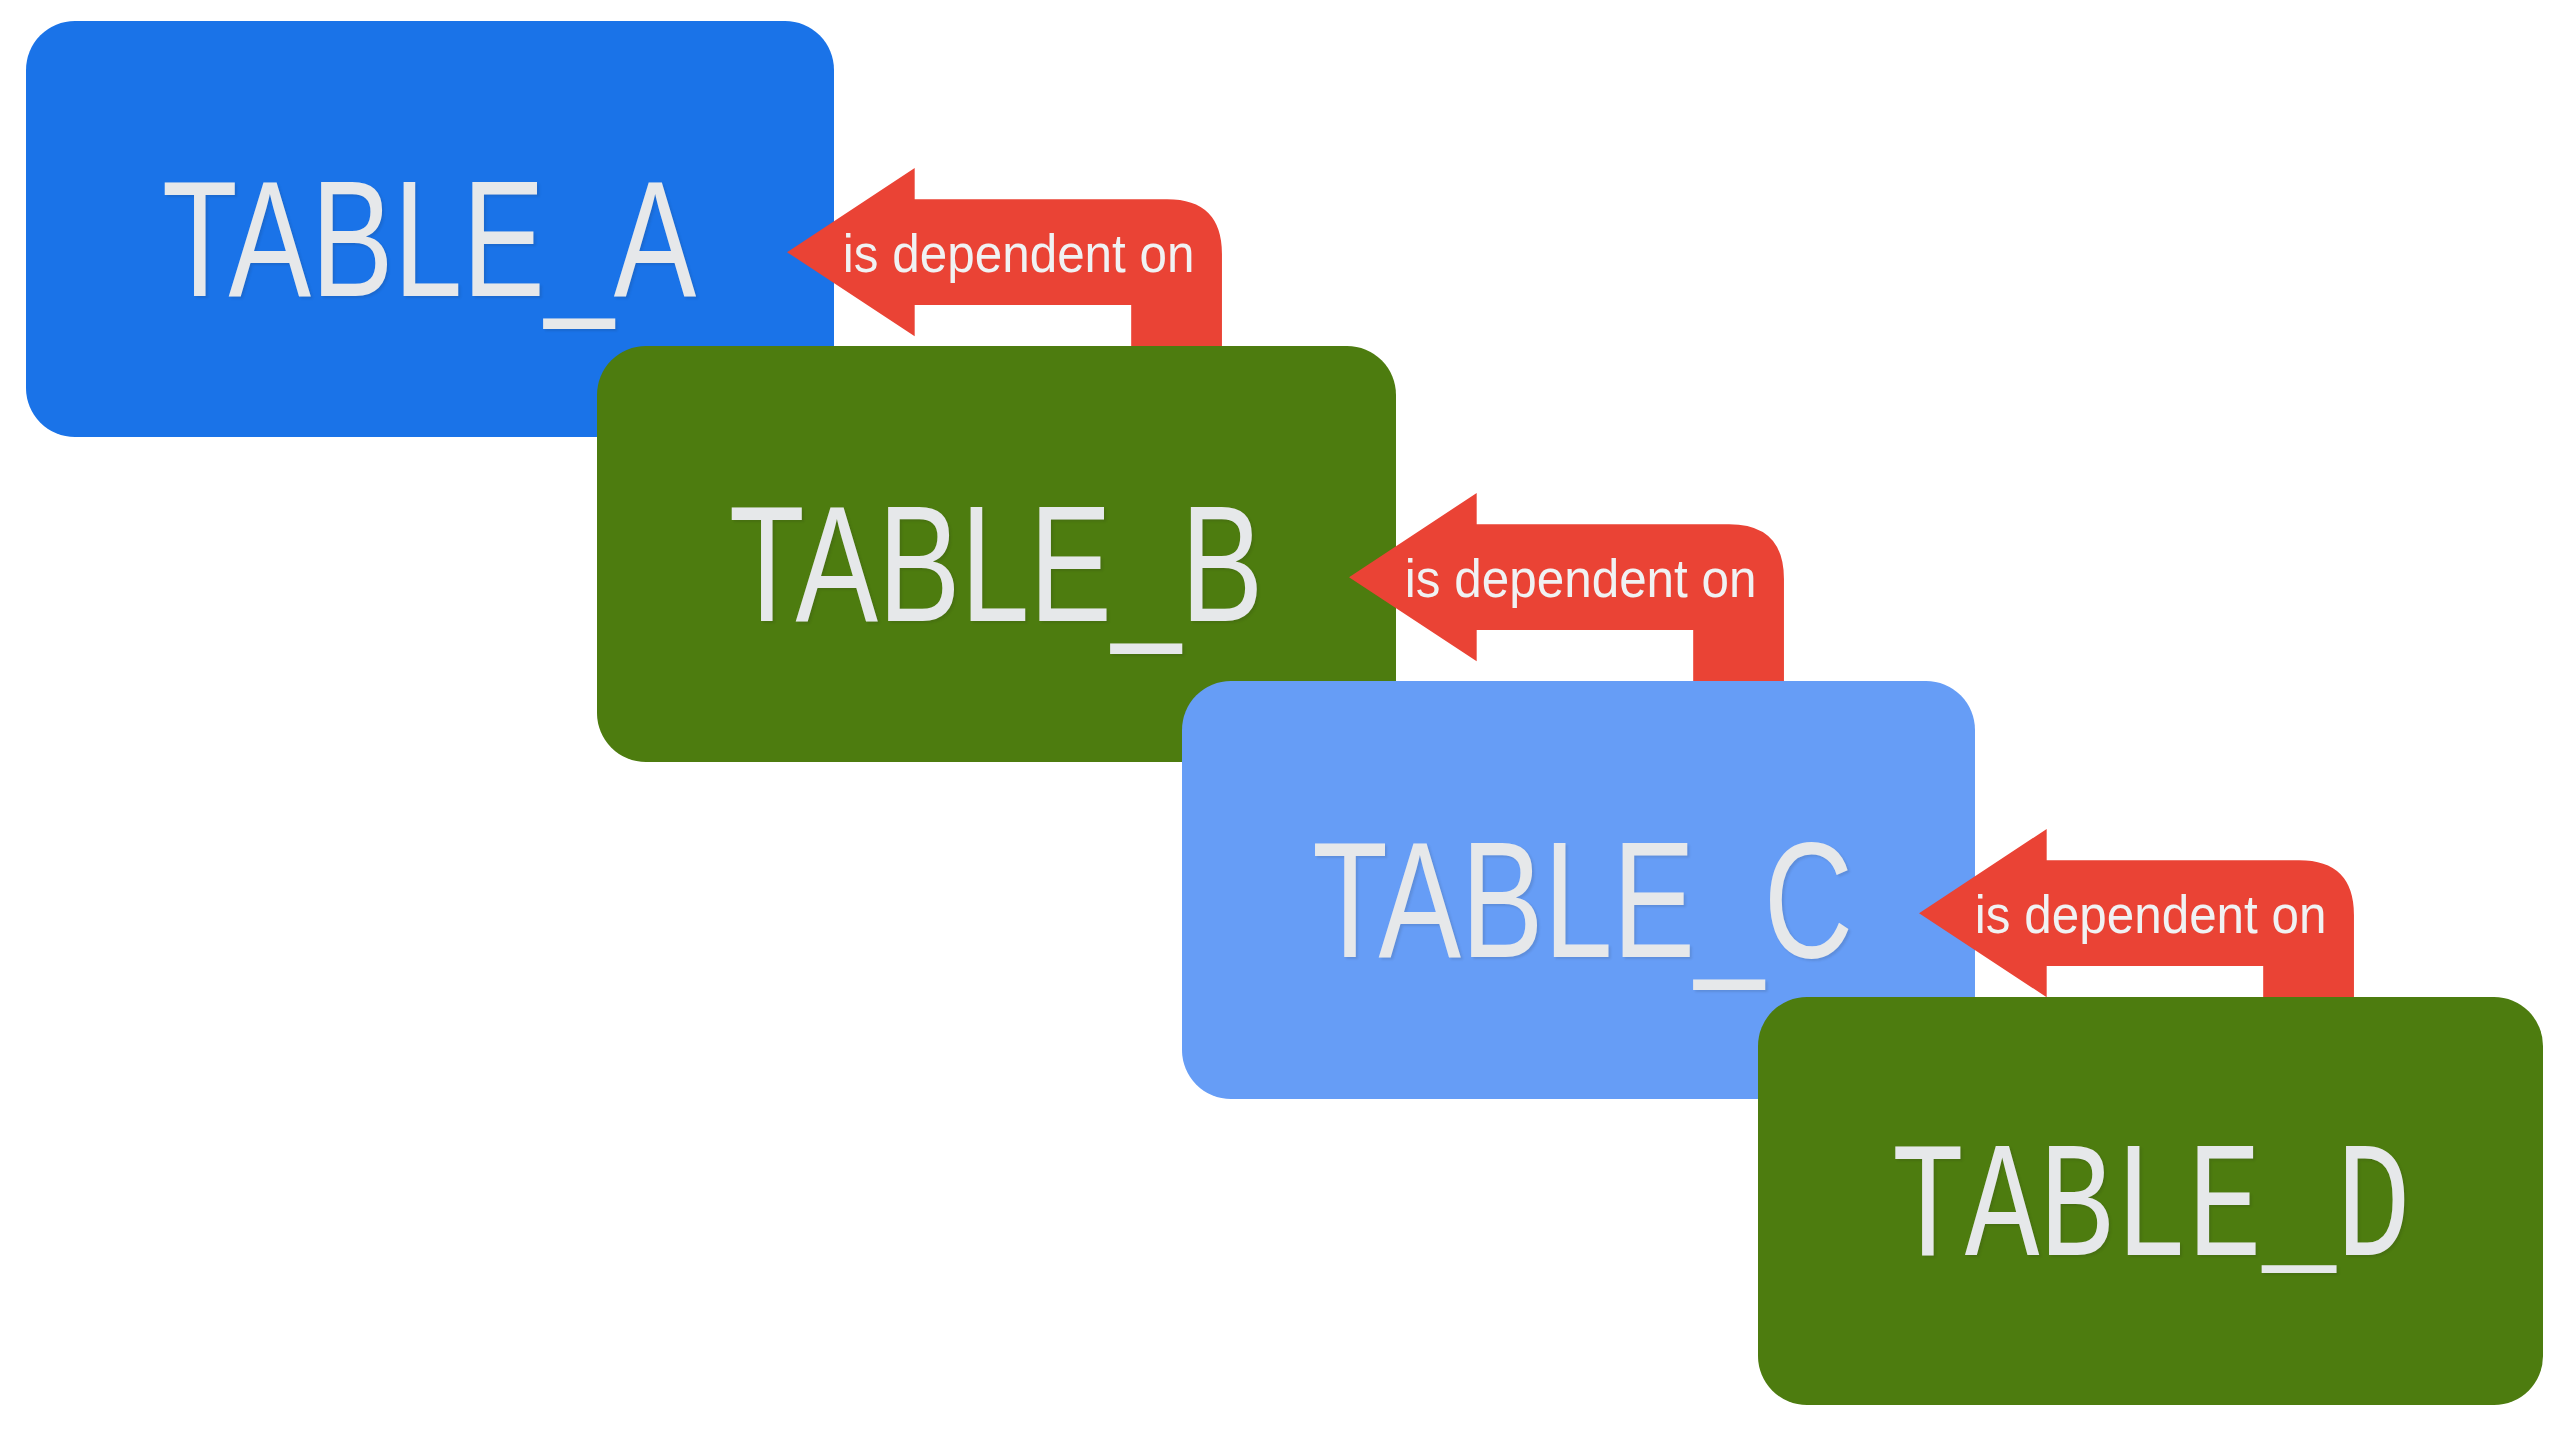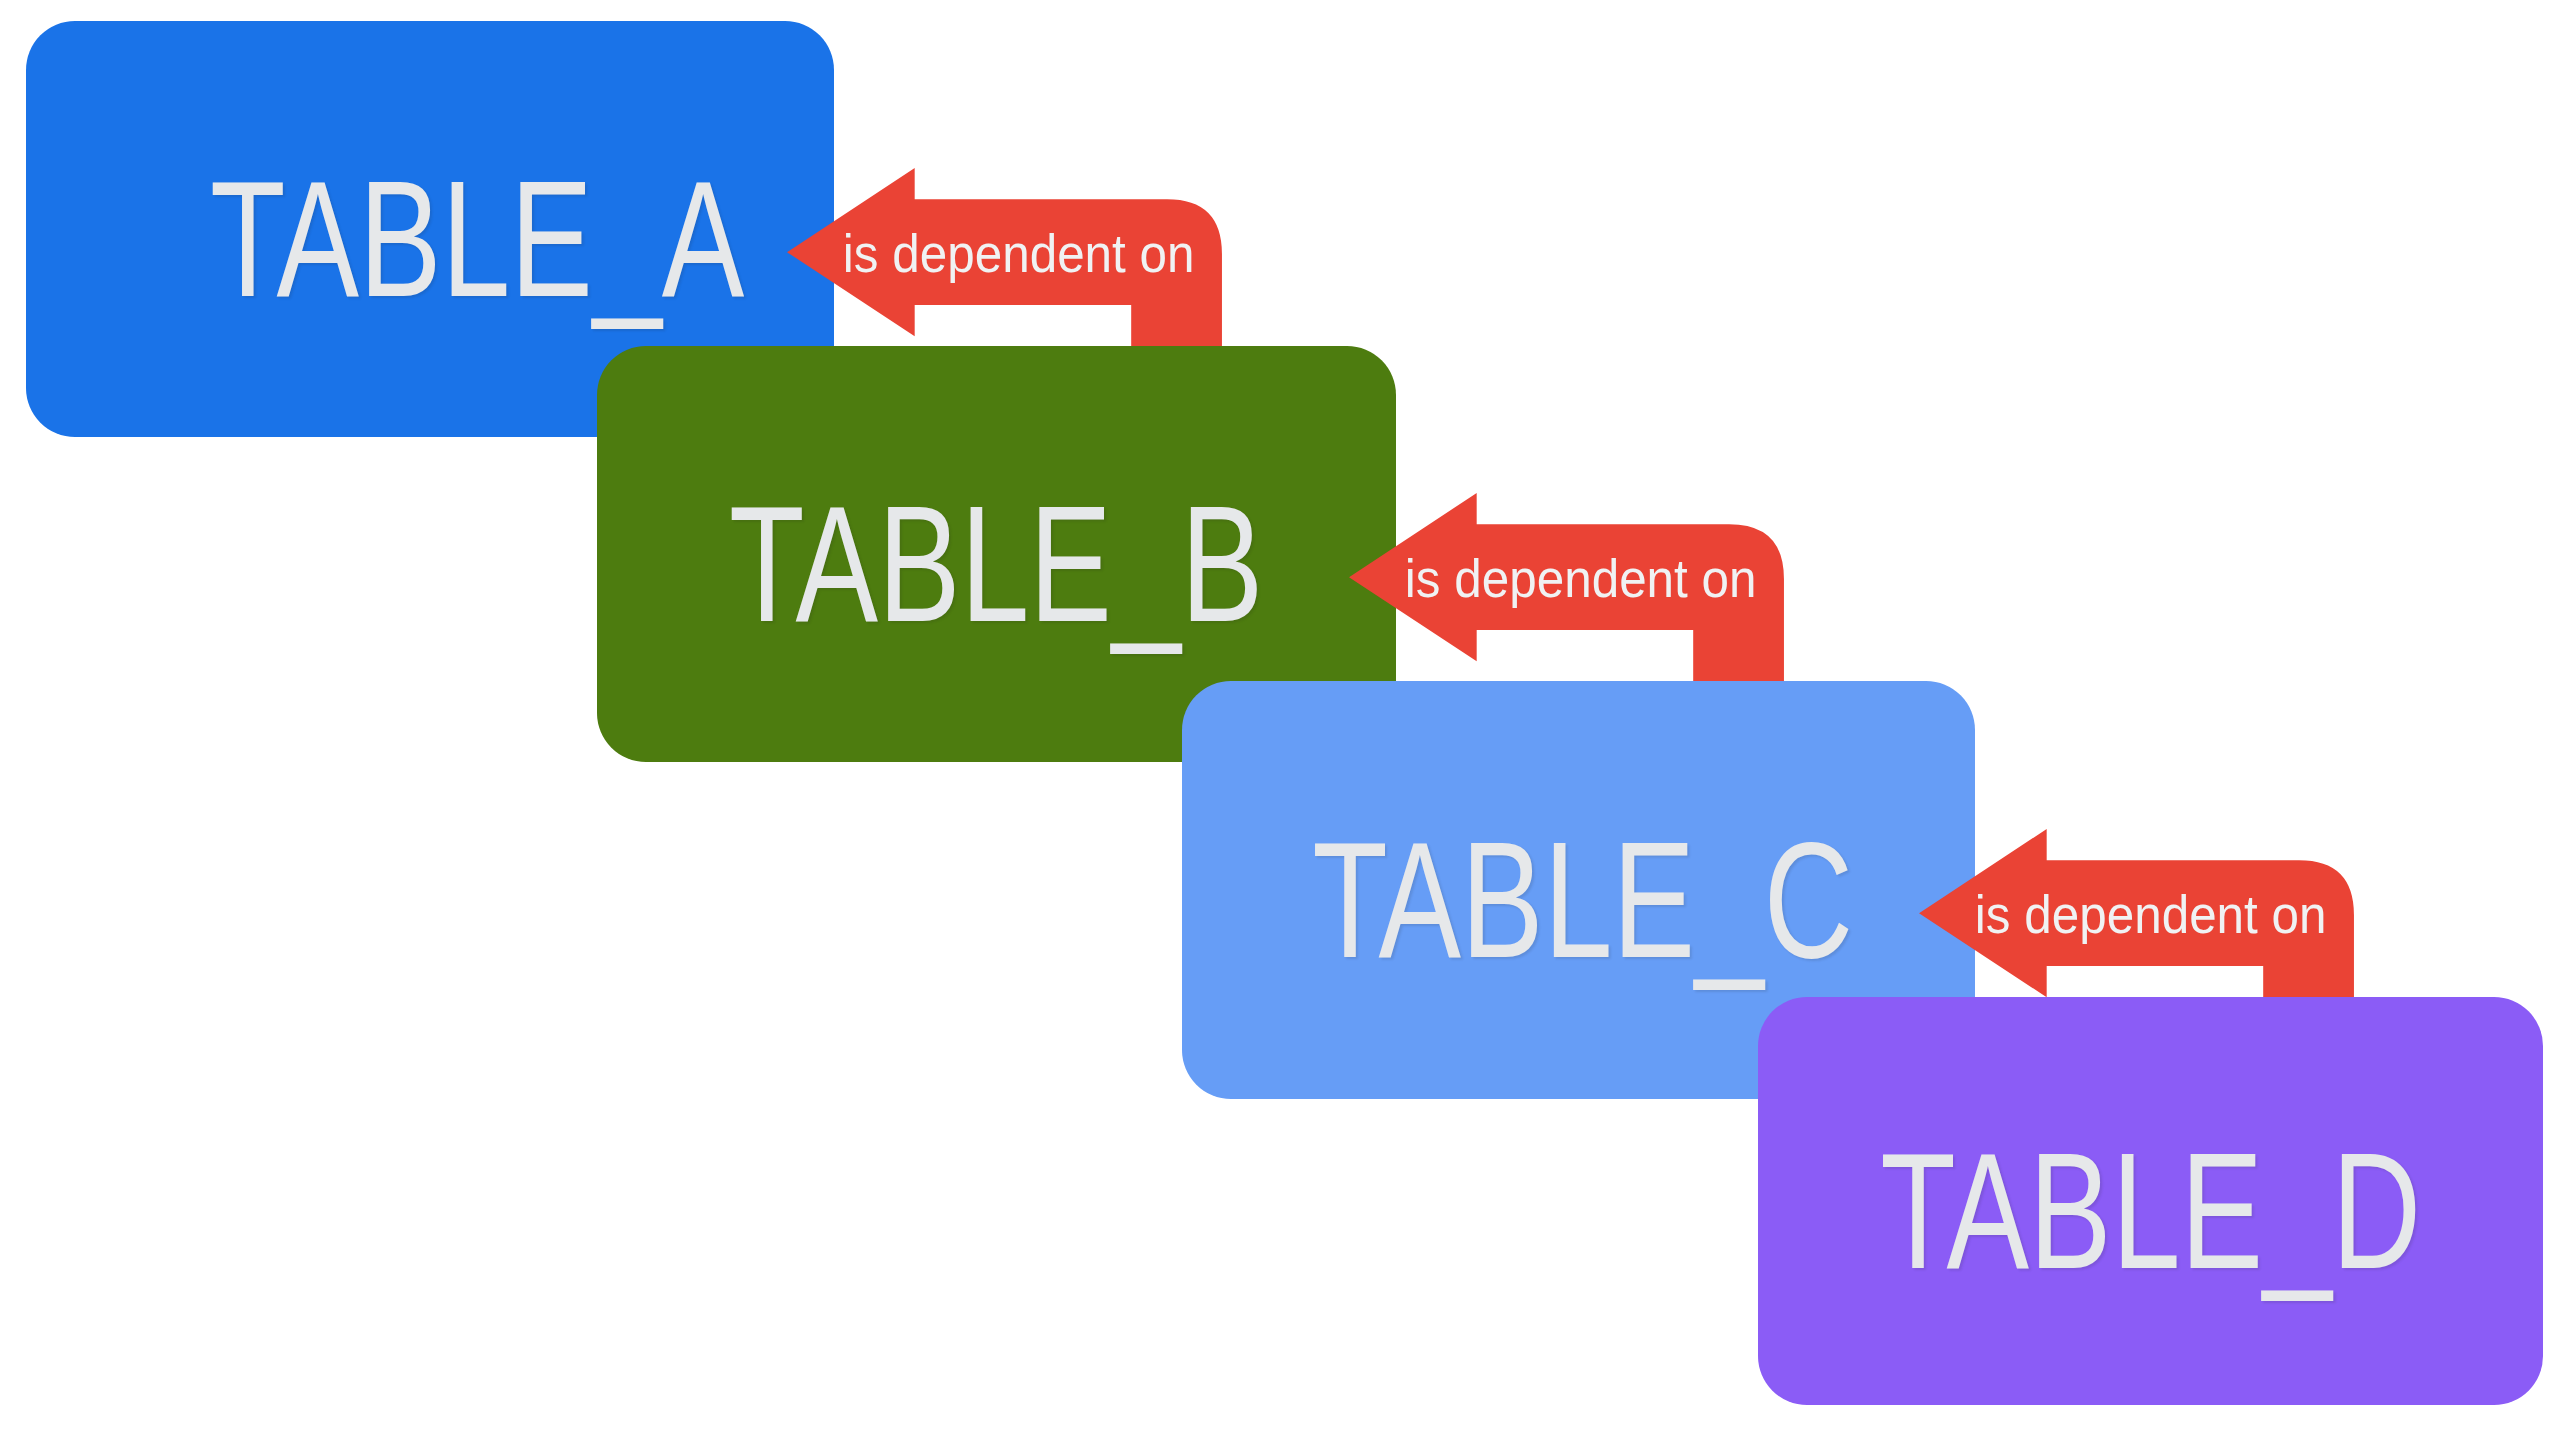--- a/index.html
+++ b/index.html
@@ -25,21 +25,21 @@
   .node-label {
     font-size: 165px;
     font-weight: 300;
     line-height: 1;
     color: var(--label-text, #e8eaed);
     letter-spacing: 0px;
     transform: scaleX(0.75) translateY(9.5px);
     white-space: nowrap;
     text-shadow: 2.8px 2.8px 2.8px rgba(32,33,36,0.12);
   }
-  .node-a { left: 25.5px;   top: 21px;   width: 808px; height: 416px; z-index: 1; justify-content: flex-end; }
+  .node-a { left: 25.5px;   top: 21px;   width: 808px; height: 416px; z-index: 1; }
   .node-b { left: 597px;  top: 346px;  width: 799px; height: 416px; z-index: 3; }
   .node-c { left: 1182px; top: 681px;  width: 785px; height: 418px; z-index: 5; }
   .node-d { left: 1758px; top: 997px; width: 785px; height: 408px; z-index: 7; }
 
   .edge {
     position: absolute;
     width: 435px;
     height: 208px;
     overflow: visible;
   }
@@ -78,18 +78,18 @@
 
   <div class="node node-c" style="background: rgb(102, 157, 246); padding-left: 8px;">
     <span class="node-label">TABLE_C</span>
   </div>
 
   <svg class="edge edge-3" viewBox="0 0 460 220">
     <path class="edge-shape" d="M0 89 L135 0 L135 33 L402 33 Q460 33 460 91 L460 220 L364 220 L364 145 L135 145 L135 178 Z" fill="#ea4335"></path>
     <text class="edge-label-text" x="245" y="90" text-anchor="middle" dominant-baseline="central" textLength="372" lengthAdjust="spacingAndGlyphs">is dependent on</text>
   </svg>
 
-  <div class="node node-d" style="background: #8b5cf6;">
+  <div class="node node-d" style="background: #4d7c0f; font-family: Liberation Mono, monospace;">
     <span class="node-label">TABLE_D</span>
   </div>
 
 </div>
 
 
 </body></html>

